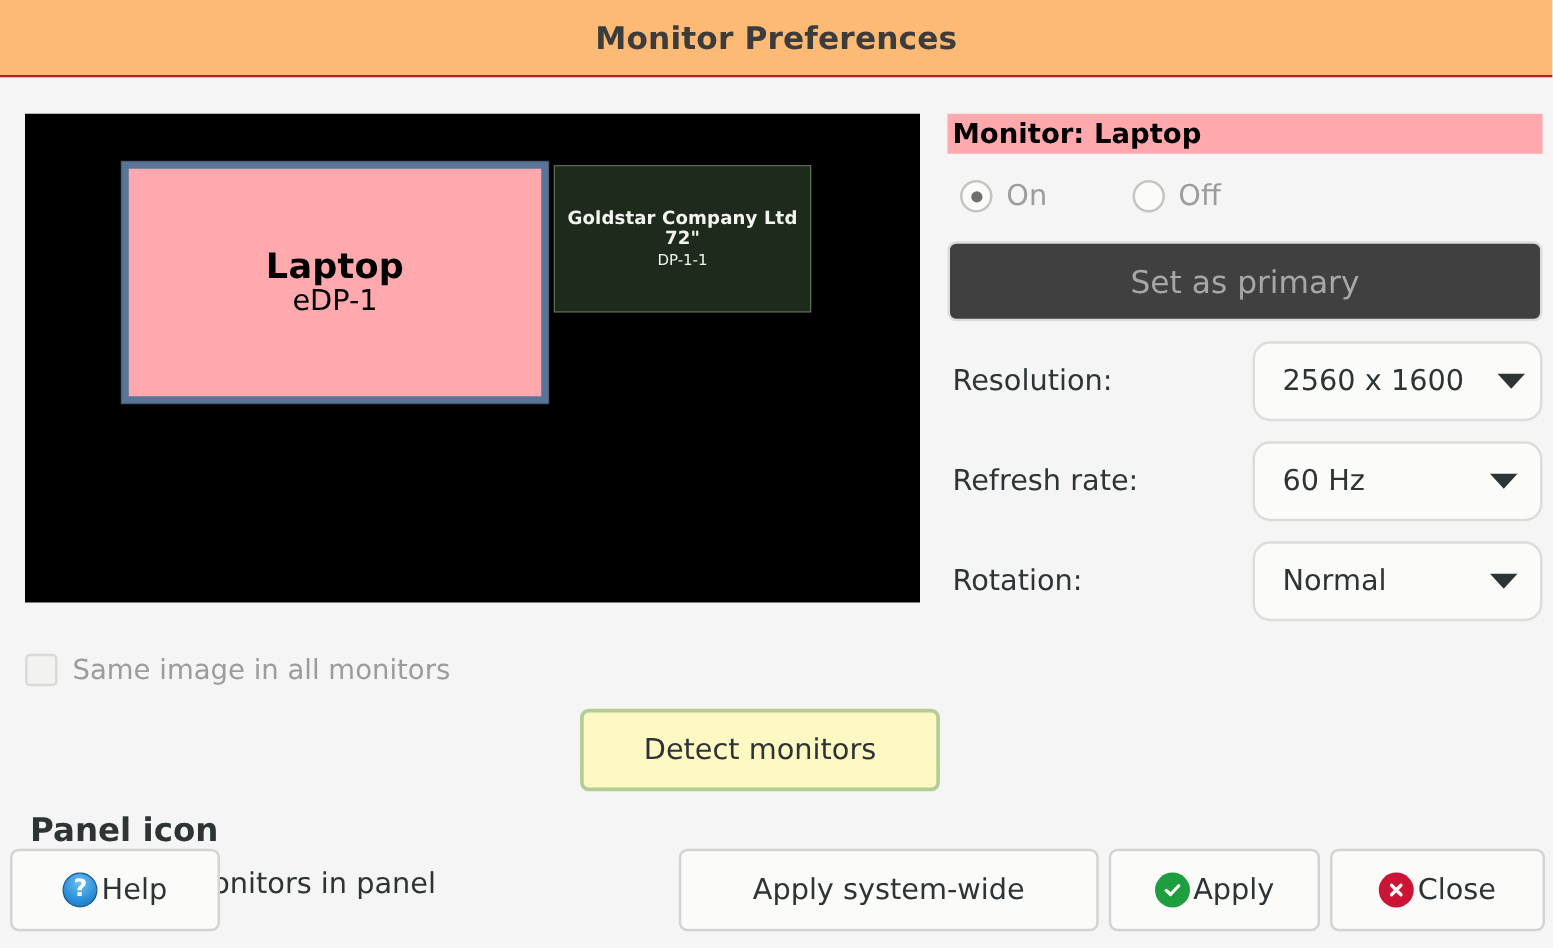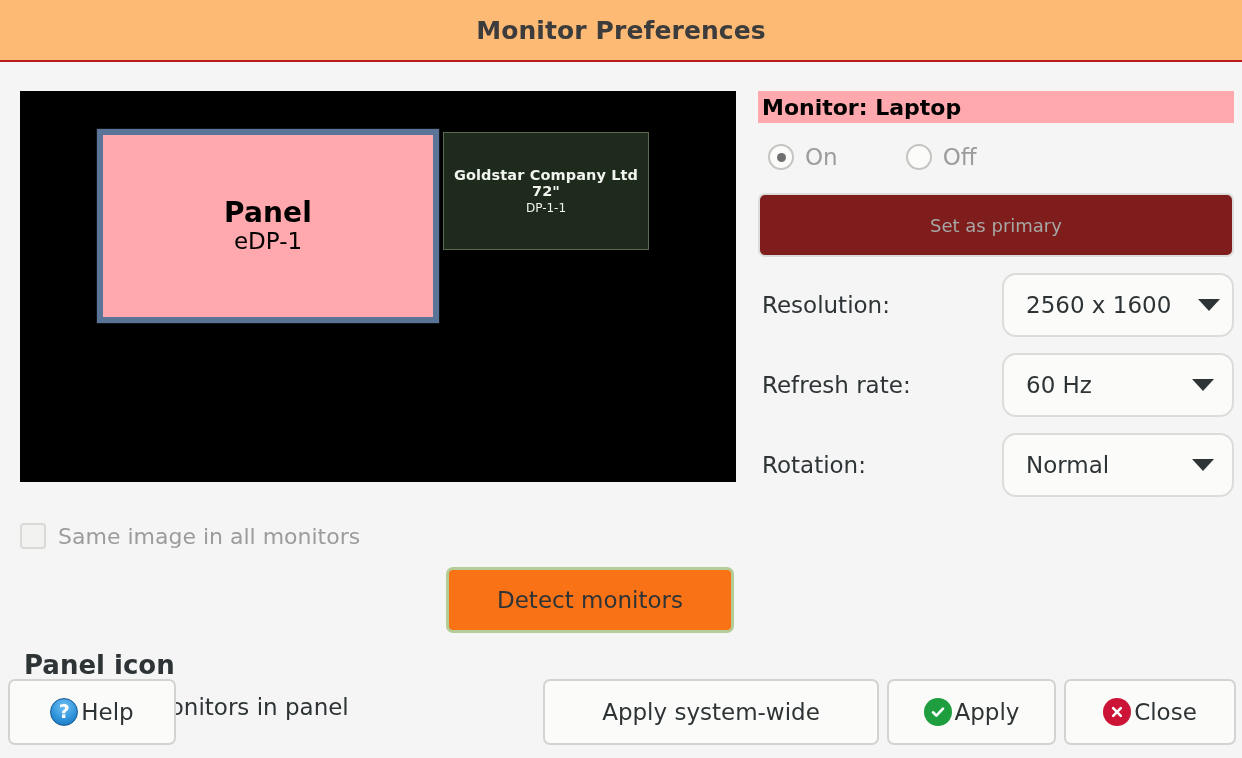--- a/index.html
+++ b/index.html
@@ -124,23 +124,23 @@
   .check-label {
     font-size: 22px;
     margin-left: 12px;
     color: #2e3436;
     white-space: nowrap;
   }
   .check-label.disabled { color: #9a9d9a; }
 
   #btn-detect {
     position: absolute;
-    left: 446px; top: 505px;
+    left: 464px; top: 505px;
     width: 288px; height: 66px;
-    background: #f97316;
+    background: #fef9c3;
     border: 3px solid #b4cd96;
     border-radius: 7px;
     font-size: 23px;
     color: #2e3436;
     display: flex;
     align-items: center;
     justify-content: center;
     font-family: "DejaVu Sans", "Liberation Sans", sans-serif;
     cursor: pointer;
   }
@@ -208,25 +208,25 @@
   }
   .radio-label {
     font-size: 23px;
     margin-left: 11px;
     color: #9a9d9a;
   }
 
   #btn-set-primary {
     margin-top: 8px;
     width: 476px; height: 64px;
-    background: #7f1d1d;
+    background: #404040;
     border: 2px solid #dcdcda;
     border-radius: 7px;
     color: #a6a8a5;
-    font-size: 18px;
+    font-size: 25px;
     display: flex;
     align-items: center;
     justify-content: center;
     font-family: "DejaVu Sans", "Liberation Sans", sans-serif;
   }
 
   .setting-row {
     display: flex;
     align-items: center;
     margin-top: 16px;
@@ -314,21 +314,21 @@
 <div id="titlebar">
   <span class="title">Monitor Preferences</span>
 </div>
 
 <div id="dialog-body">
 
   <div id="preview">
 
     <div class="monitor" id="monitor-laptop">
       <div class="screen">
-        <div class="m-name">Panel</div>
+        <div class="m-name">Laptop</div>
         <div class="m-id">eDP-1</div>
       </div>
     </div>
 
     <div class="monitor" id="monitor-goldstar">
       <div class="m-name">Goldstar Company Ltd 72"</div>
       <div class="m-id">DP-1-1</div>
     </div>
 
   </div>

